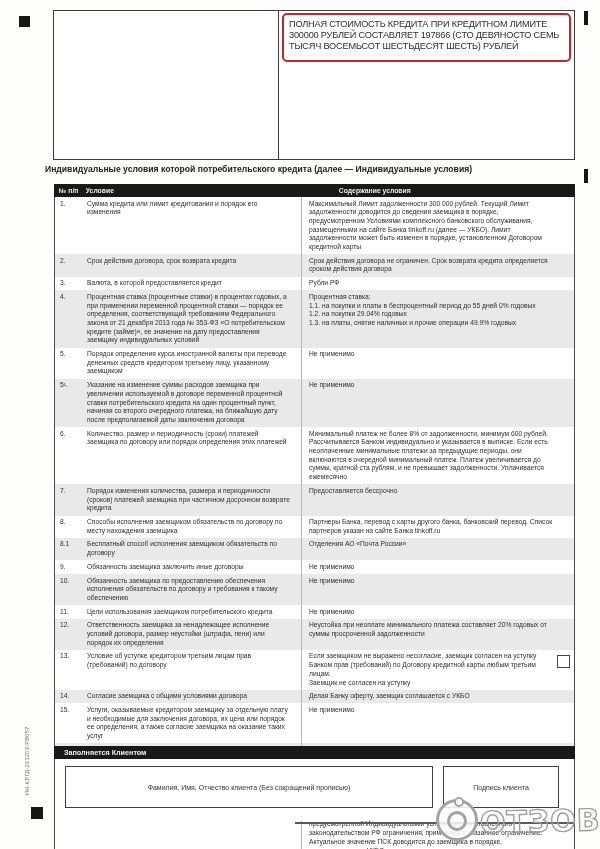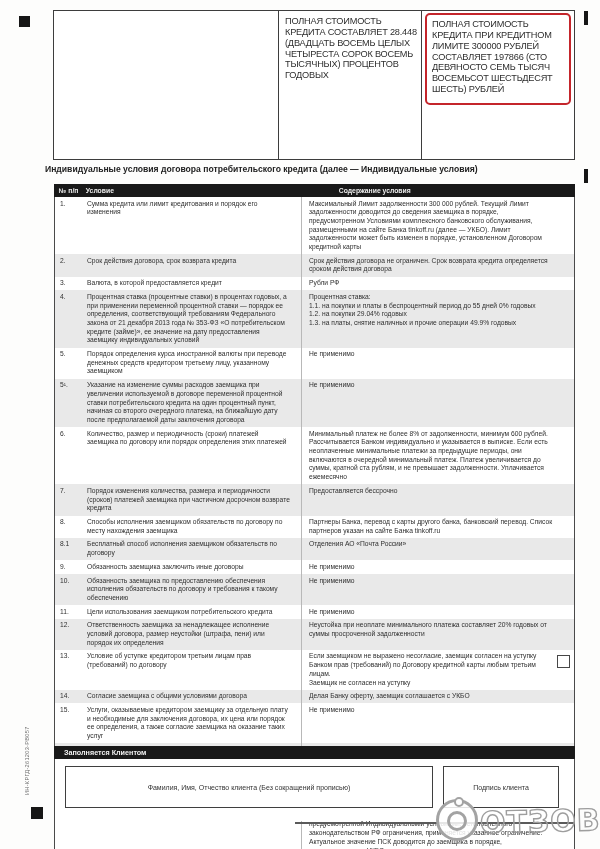--- a/index.html
+++ b/index.html
@@ -128,27 +128,26 @@
 </head>
 <body>
 
 <div class="corner-sq sq-tl"></div>
 <div class="corner-sq sq-bl"></div>
 <div class="reg-bar reg-1"></div>
 <div class="reg-bar reg-2"></div>
 
 <div class="psk-table">
   <div class="psk-cell psk-empty"></div>
-  <div class="psk-cell psk-mid">ПОЛНАЯ СТОИМОСТЬ КРЕДИТА СОСТАВЛЯЕТ 28.448 (ДВАДЦАТЬ ВОСЕМЬ ЦЕЛЫХ ЧЕТЫРЕСТА СОРОК ВОСЕМЬ ТЫСЯЧНЫХ) ПРОЦЕНТОВ ГОДОВЫХ</div>
   <div class="psk-cell psk-right">
     <div class="psk-redbox">ПОЛНАЯ СТОИМОСТЬ КРЕДИТА ПРИ КРЕДИТНОМ ЛИМИТЕ 300000 РУБЛЕЙ СОСТАВЛЯЕТ 197866 (СТО ДЕВЯНОСТО СЕМЬ ТЫСЯЧ ВОСЕМЬСОТ ШЕСТЬДЕСЯТ ШЕСТЬ) РУБЛЕЙ</div>
   </div>
 </div>
 
-<div class="doc-title">Индивидуальные условия договора потребительского кредита (далее — Индивидуальные условия)</div>
+<div class="doc-title">Индивидуальные условия которой потребительского кредита (далее — Индивидуальные условия)</div>
 
 <div class="main-table">
   <div class="thead">
     <div class="h-num">№ п/п</div>
     <div class="h-cond">Условие</div>
     <div class="h-cont">Содержание условия</div>
   </div>
   <div id="table-body">
       <div class="trow">
     <div class="c-num">1.</div>

